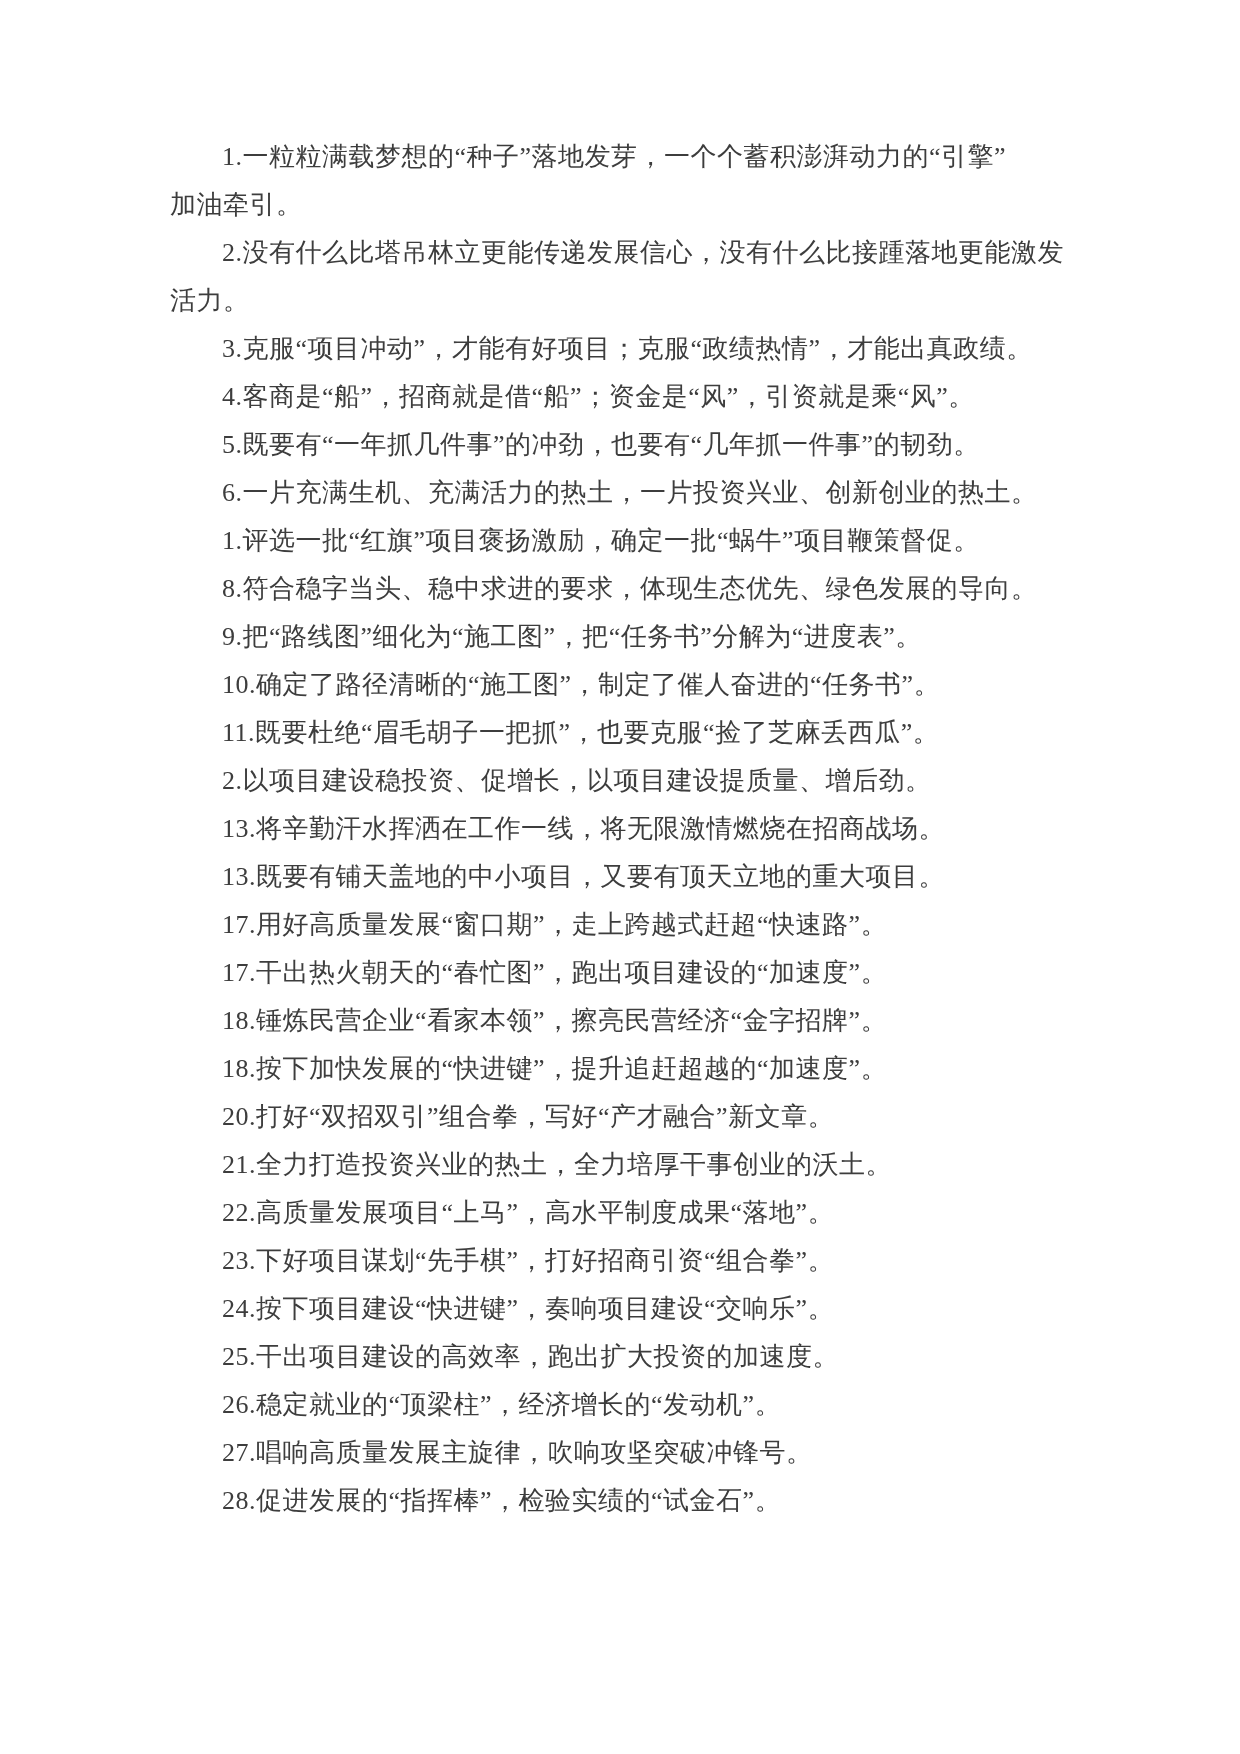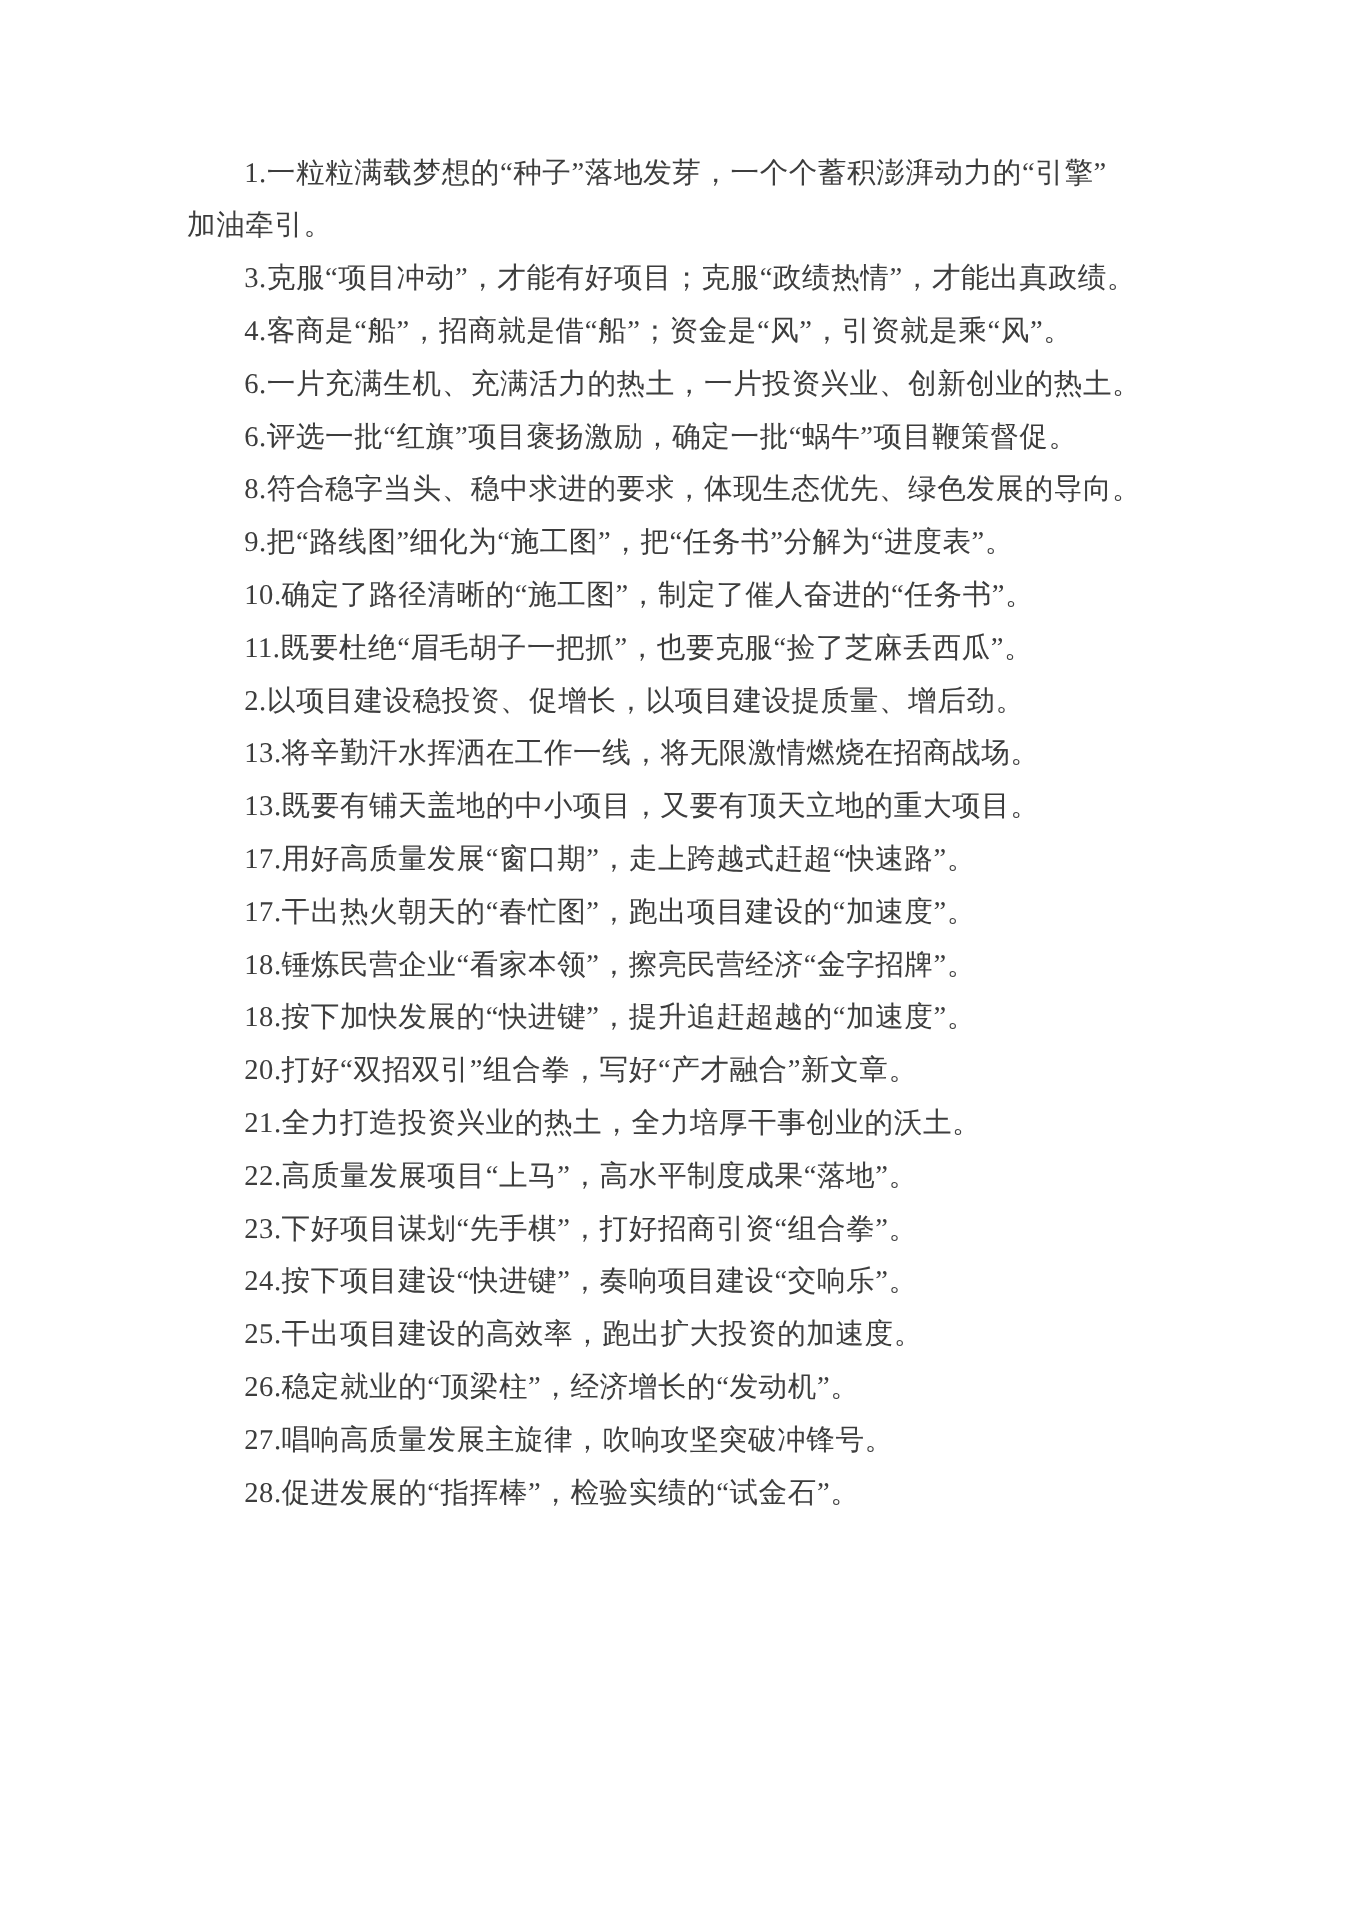--- a/index.html
+++ b/index.html
@@ -32,24 +32,27 @@
     letter-spacing: 0.5px;
   }
 </style>
 </head>
 <body>
 
 <div class="page">
   <div class="doc-body">
     <p class="para">1.一粒粒满载梦想的“种子”落地发芽，一个个蓄积澎湃动力的“引擎”
 加油牵引。</p>
+    <p class="para">2.没有什么比塔吊林立更能传递发展信心，没有什么比接踵落地更能激发
+活力。</p>
     <p class="para">3.克服“项目冲动”，才能有好项目；克服“政绩热情”，才能出真政绩。</p>
     <p class="para">4.客商是“船”，招商就是借“船”；资金是“风”，引资就是乘“风”。</p>
+    <p class="para">5.既要有“一年抓几件事”的冲劲，也要有“几年抓一件事”的韧劲。</p>
     <p class="para">6.一片充满生机、充满活力的热土，一片投资兴业、创新创业的热土。</p>
-    <p class="para">6.评选一批“红旗”项目褒扬激励，确定一批“蜗牛”项目鞭策督促。</p>
+    <p class="para">1.评选一批“红旗”项目褒扬激励，确定一批“蜗牛”项目鞭策督促。</p>
     <p class="para">8.符合稳字当头、稳中求进的要求，体现生态优先、绿色发展的导向。</p>
     <p class="para">9.把“路线图”细化为“施工图”，把“任务书”分解为“进度表”。</p>
     <p class="para">10.确定了路径清晰的“施工图”，制定了催人奋进的“任务书”。</p>
     <p class="para">11.既要杜绝“眉毛胡子一把抓”，也要克服“捡了芝麻丢西瓜”。</p>
     <p class="para">2.以项目建设稳投资、促增长，以项目建设提质量、增后劲。</p>
     <p class="para">13.将辛勤汗水挥洒在工作一线，将无限激情燃烧在招商战场。</p>
     <p class="para">13.既要有铺天盖地的中小项目，又要有顶天立地的重大项目。</p>
     <p class="para">17.用好高质量发展“窗口期”，走上跨越式赶超“快速路”。</p>
     <p class="para">17.干出热火朝天的“春忙图”，跑出项目建设的“加速度”。</p>
     <p class="para">18.锤炼民营企业“看家本领”，擦亮民营经济“金字招牌”。</p>

